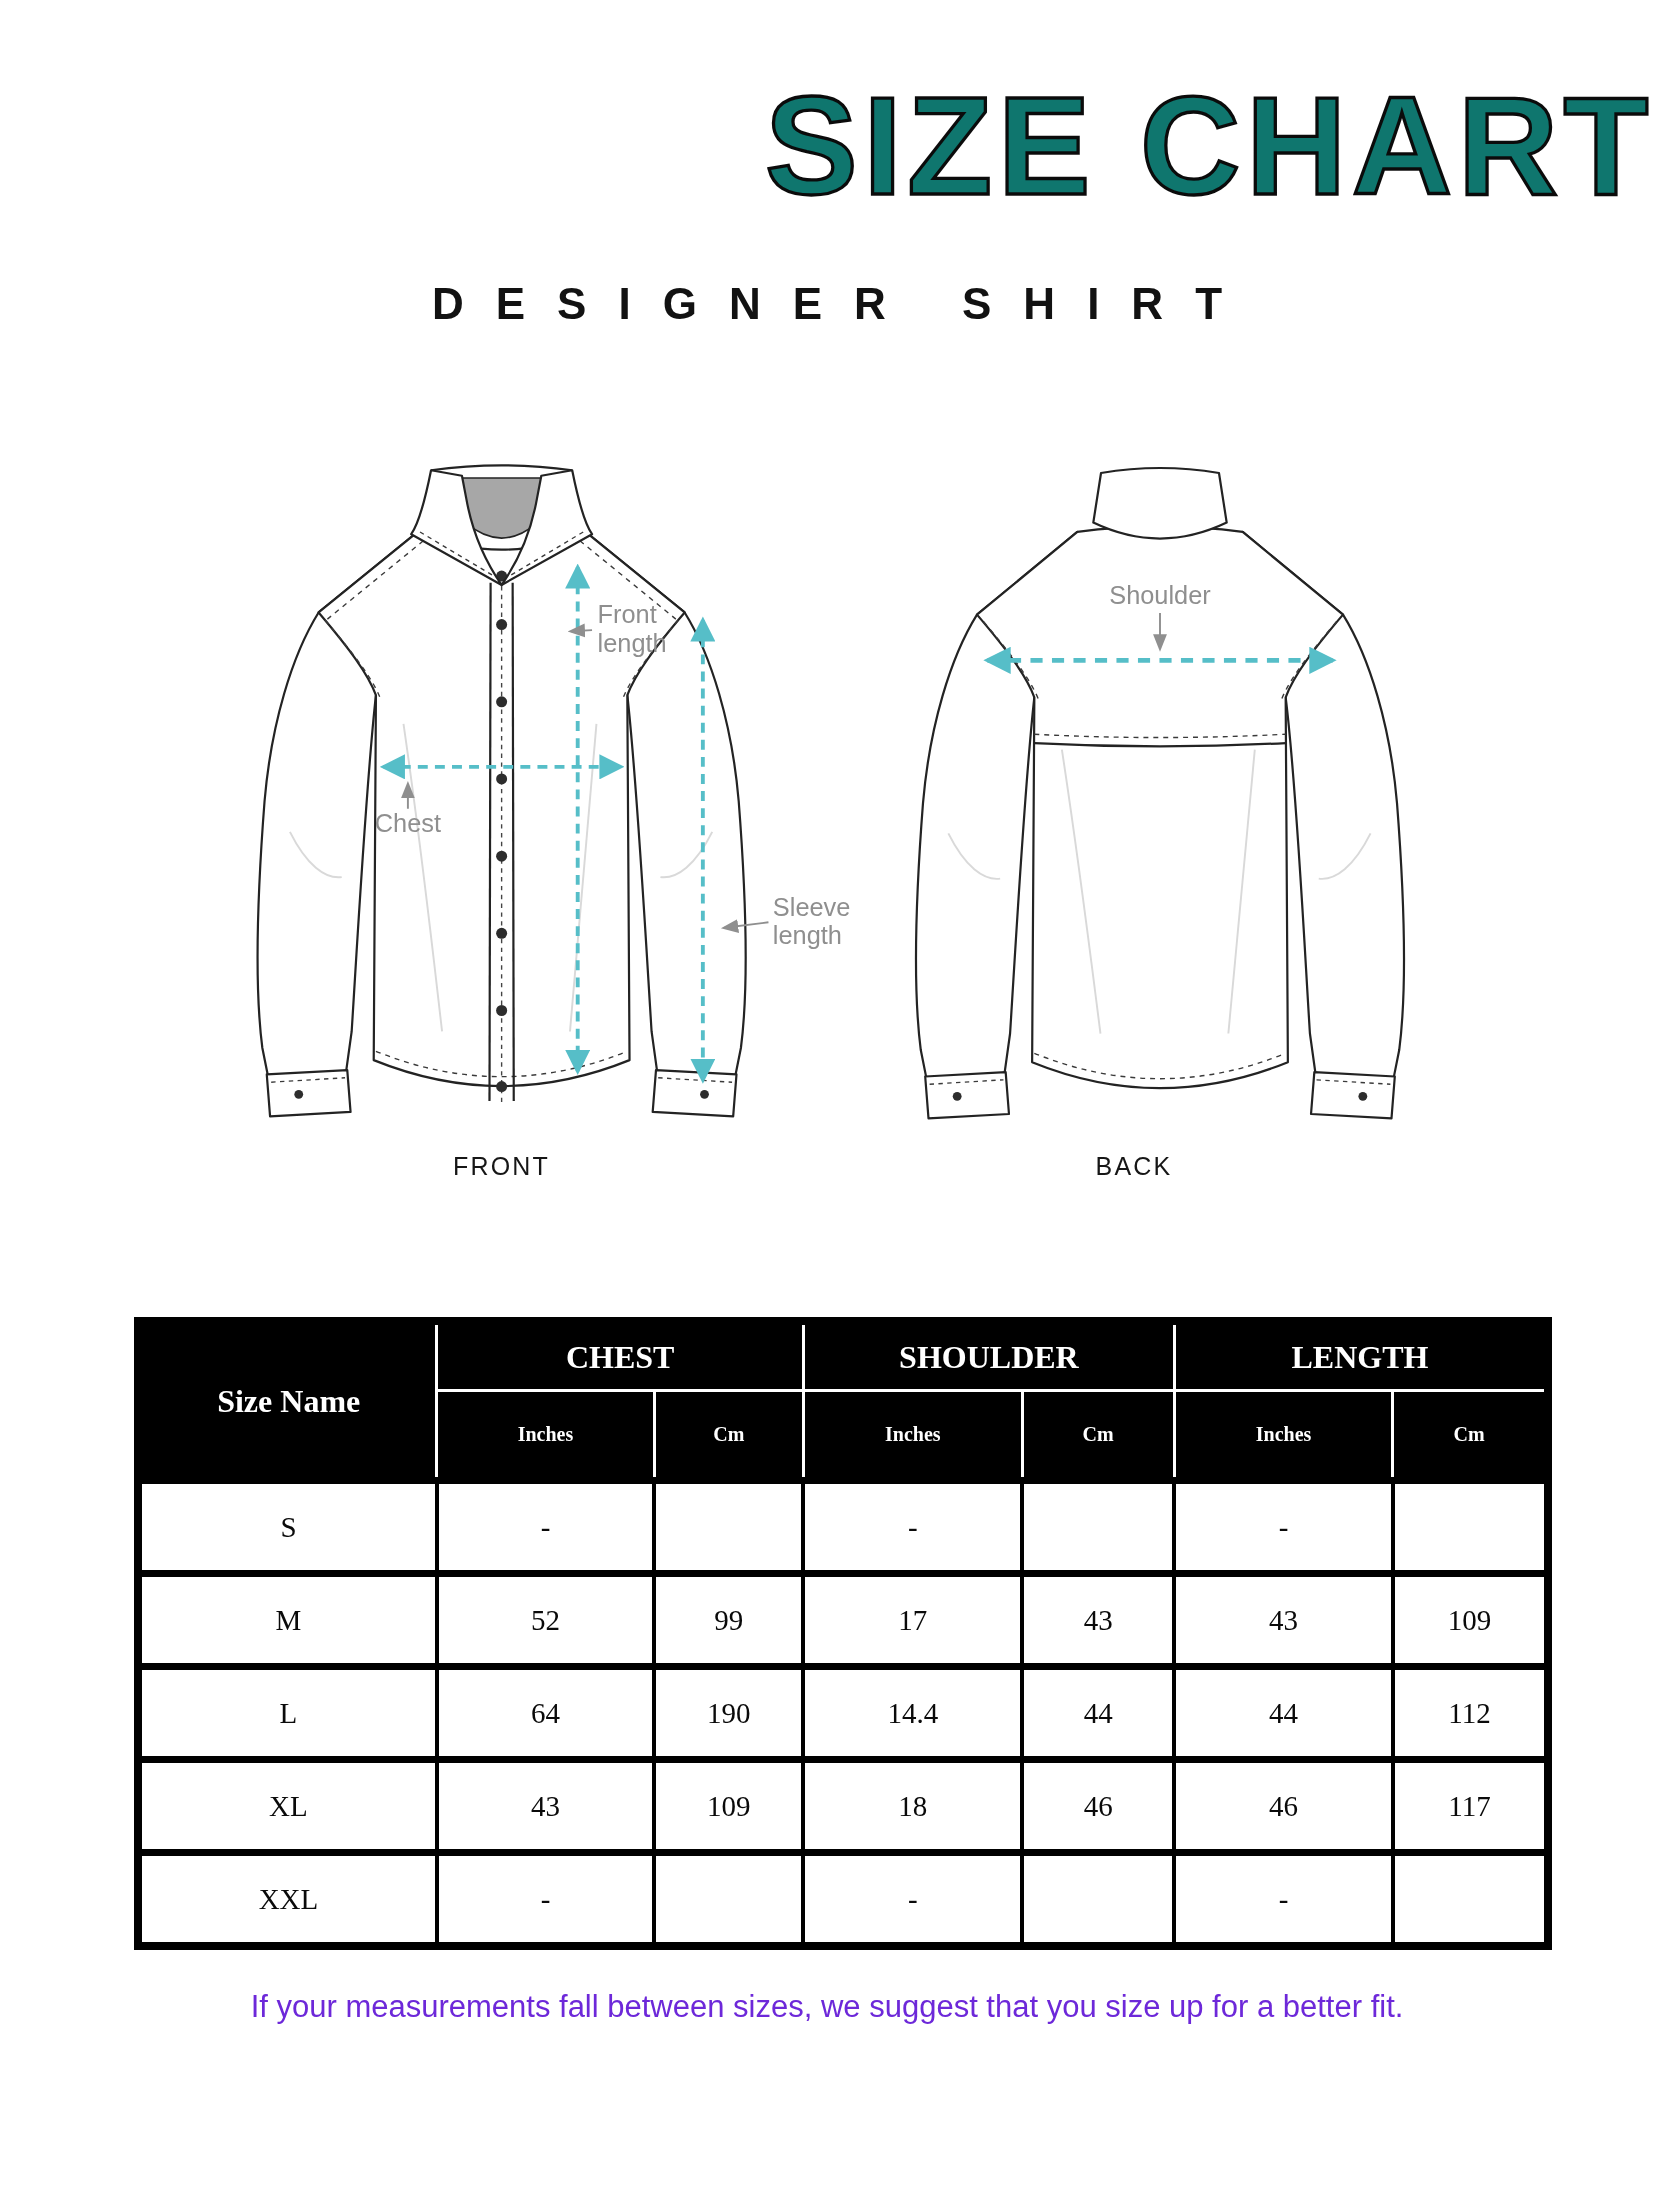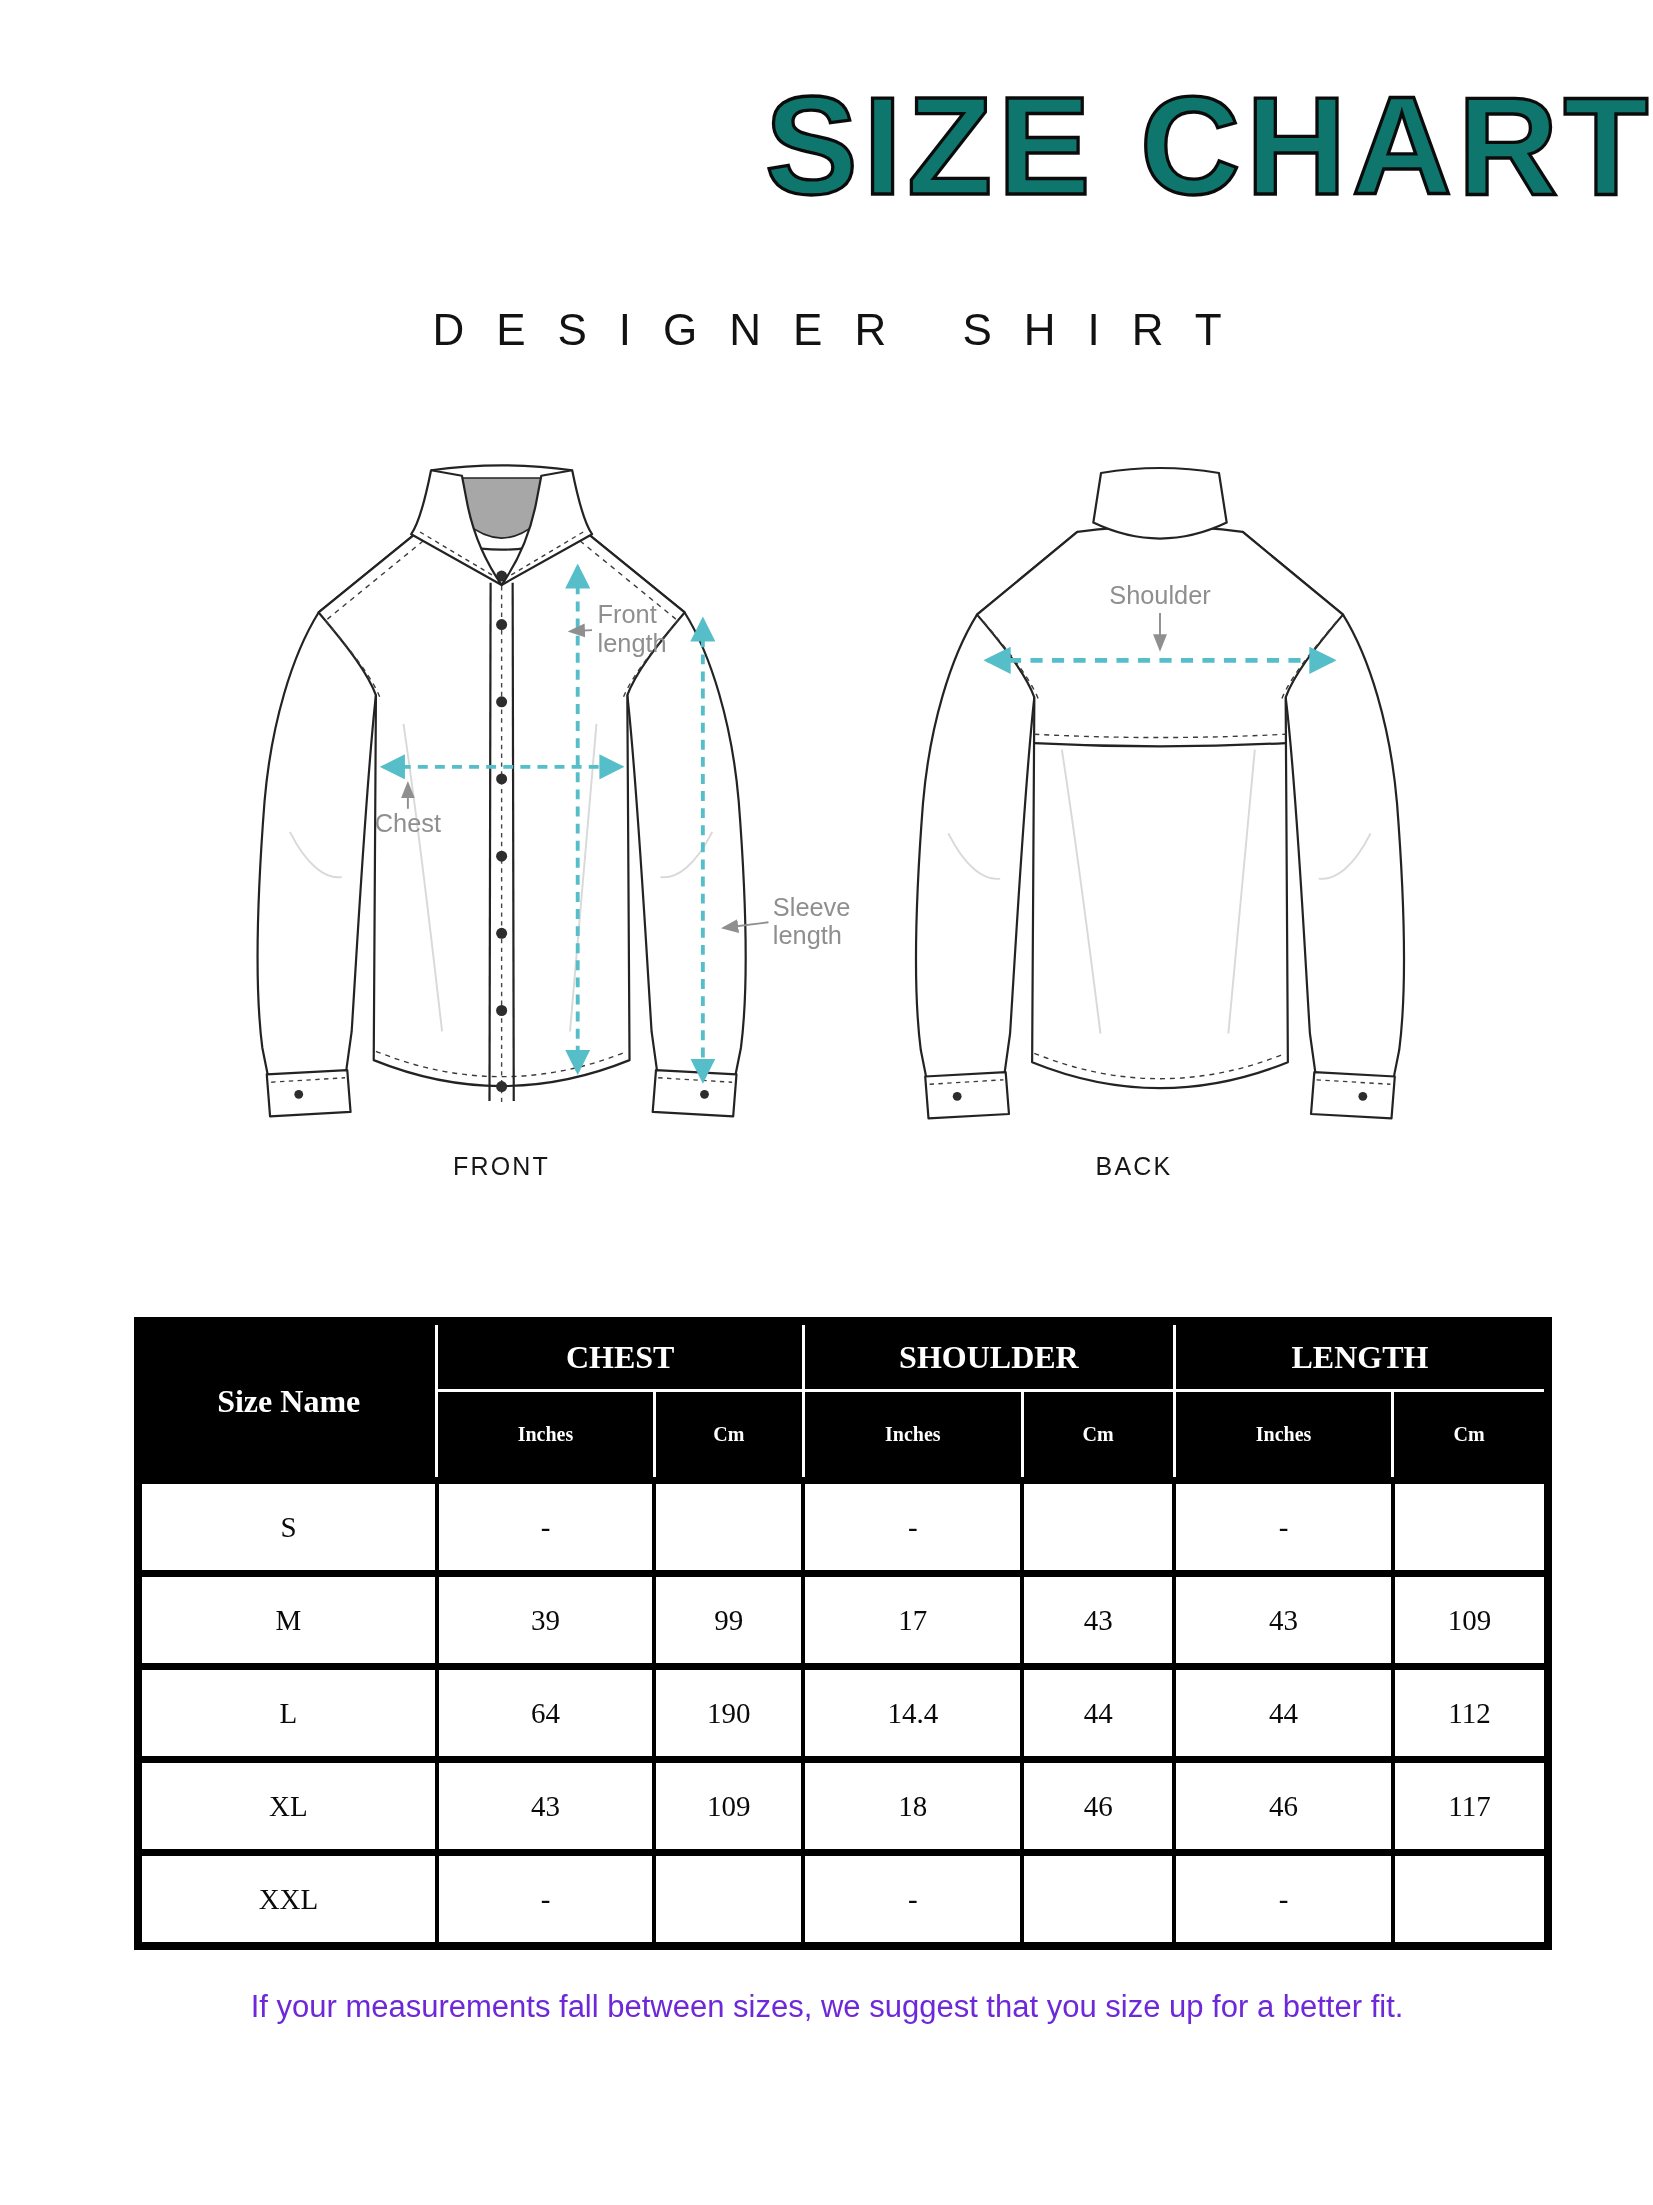--- a/index.html
+++ b/index.html
@@ -16,24 +16,23 @@
     position:absolute; top:76px; left:0; width:100%;
     text-align:right;
     font-size:139px; font-weight:700; line-height:1;
     letter-spacing:5.5px;
     color:#0f766e;
     -webkit-text-stroke:3.3px #0b0b0b;
   }
   .subtitle {
     position:absolute; top:282px; left:0; width:100%;
     text-align:center;
-    font-size:44px; font-weight:400; line-height:1;
+    font-size:44px; font-weight:700; line-height:1;
     letter-spacing:32px; padding-left:32px; box-sizing:border-box;
     color:#121212;
-    margin-top:26px;
   }
 
   
   .front-svg { position:absolute; left:237px; top:437px; }
   .back-svg  { position:absolute; left:898px; top:441px; }
   .shirt-label {
     position:absolute; top:1152px;
     font-size:25px; font-weight:500; letter-spacing:2.2px; color:#161616;
     text-align:center;
   }
@@ -259,21 +258,21 @@
       <td>S</td>
       <td>-</td>
       <td></td>
       <td>-</td>
       <td></td>
       <td>-</td>
       <td></td>
     </tr>
     <tr>
       <td>M</td>
-      <td>39</td>
+      <td>52</td>
       <td>99</td>
       <td>17</td>
       <td>43</td>
       <td>43</td>
       <td>109</td>
     </tr>
     <tr>
       <td>L</td>
       <td>64</td>
       <td>190</td>

